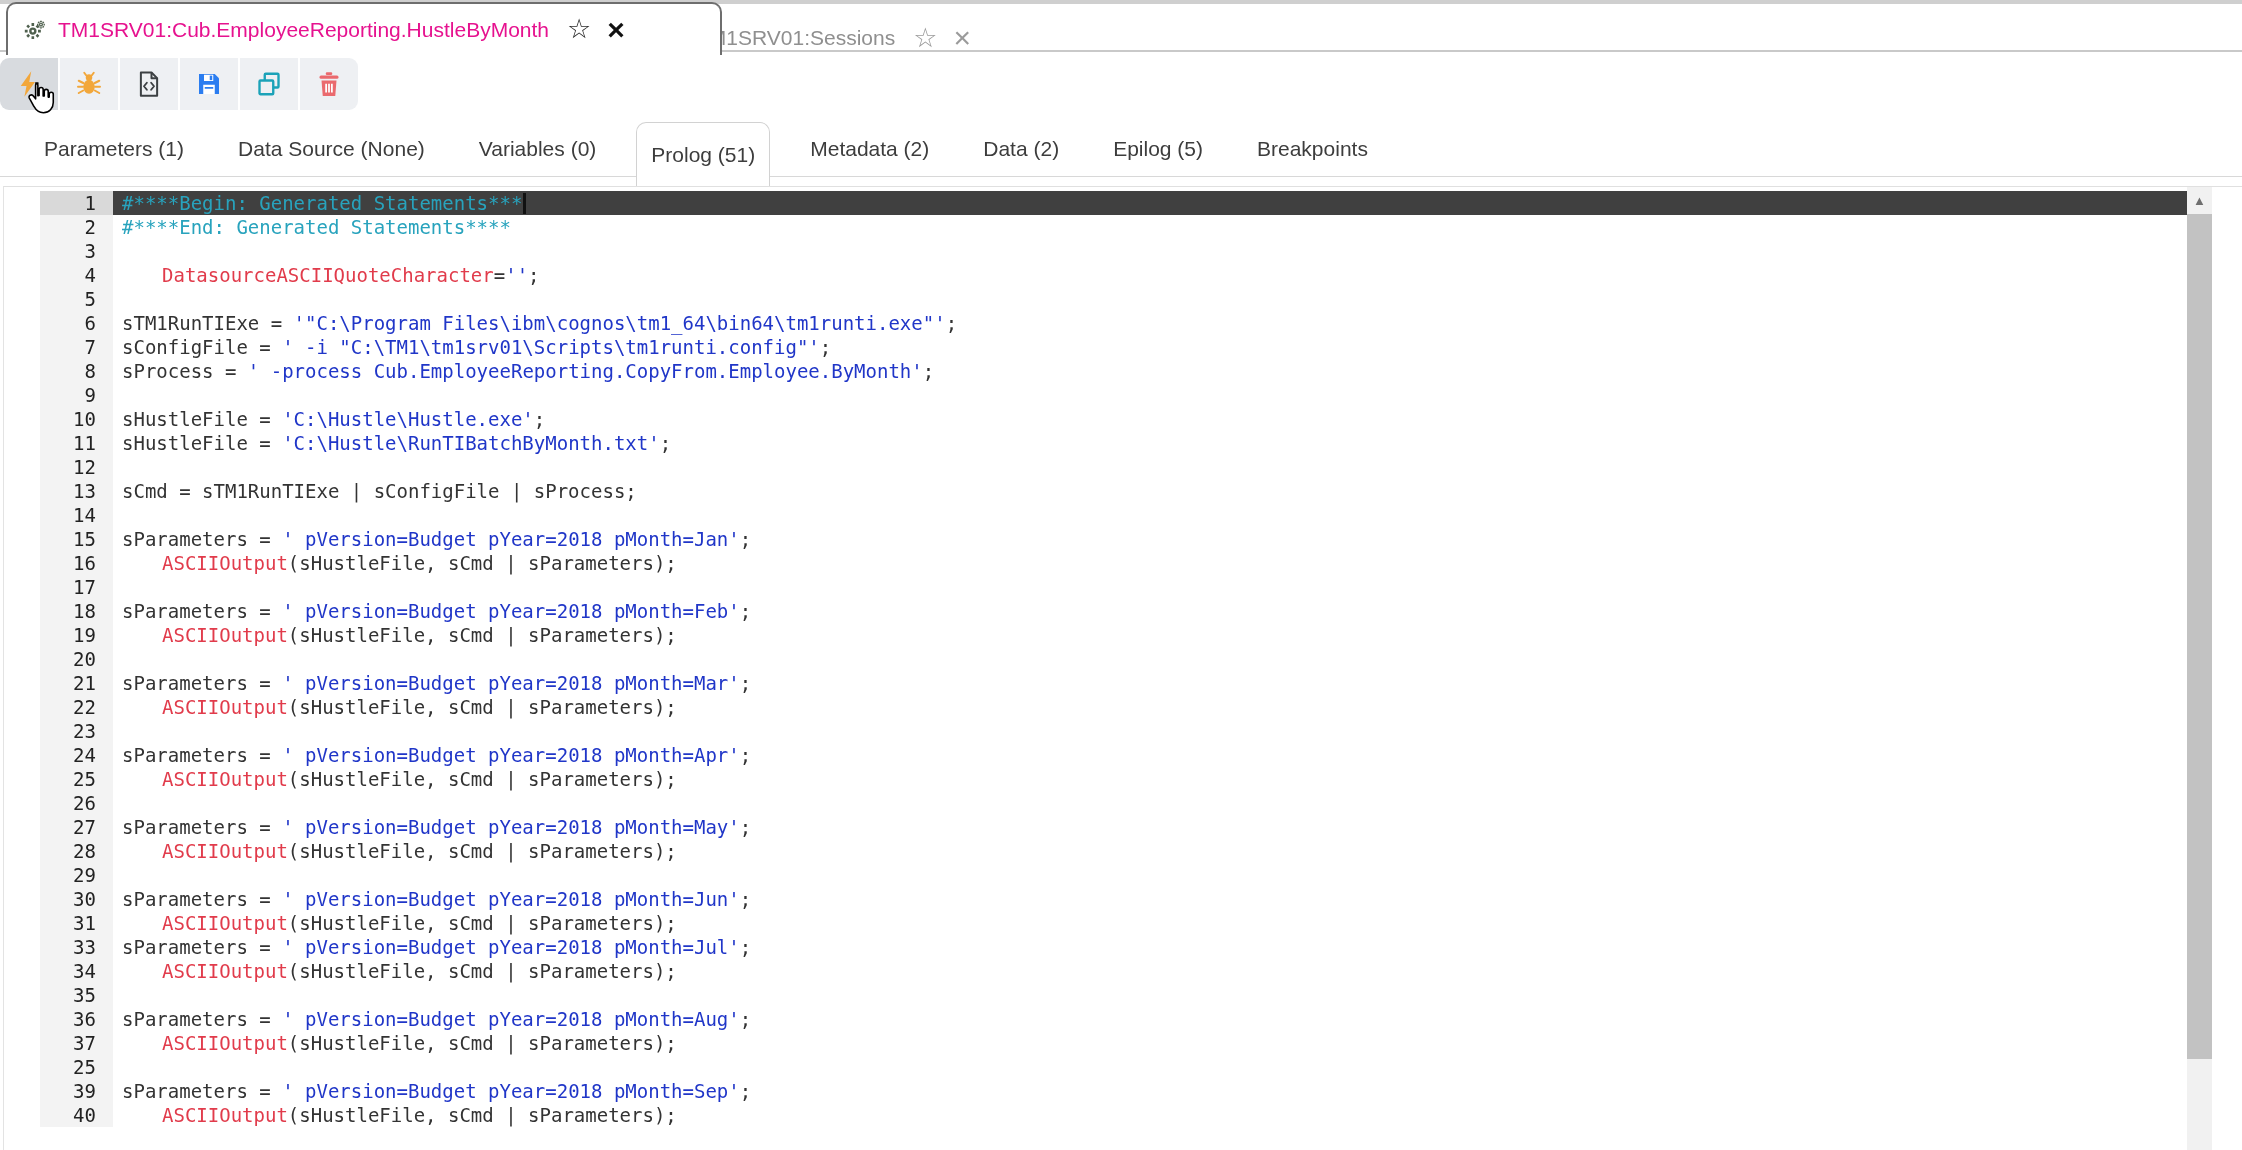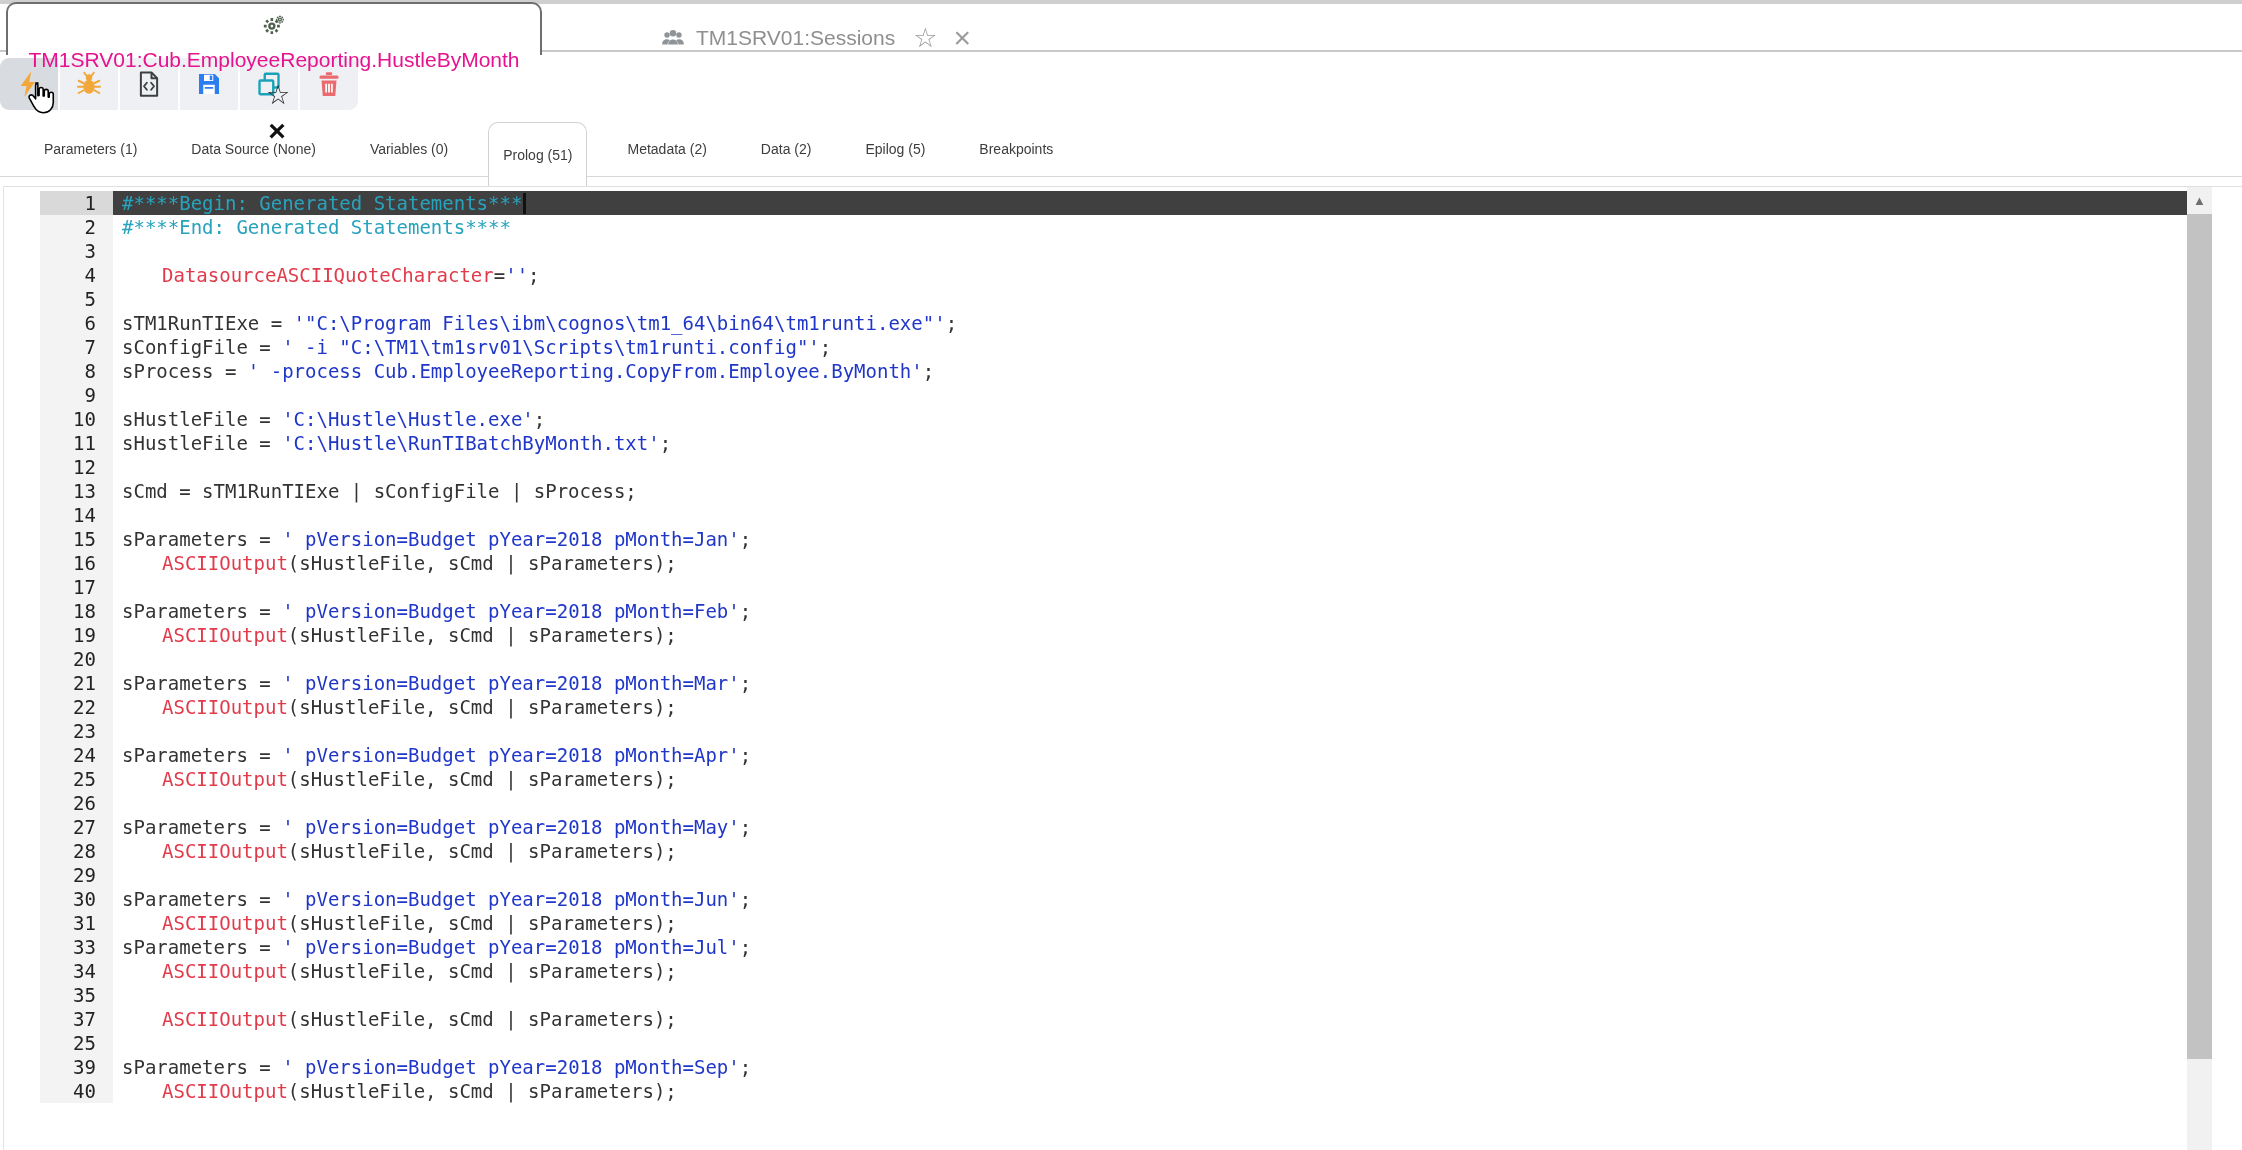--- a/index.html
+++ b/index.html
@@ -8,23 +8,23 @@
     width:2242px; height:1150px; position:relative; overflow:hidden;
     background:#fff; font-family:"Liberation Sans", sans-serif;
     color:#333;
   }
 
   
   .tabbar { position:absolute; top:0; left:0; right:0; height:52px; background:#fff;
             border-bottom:2px solid #c9c9c9; z-index:5; }
   .tabbar::before { content:""; position:absolute; top:0; left:0; right:0; height:4px; background:#cfcfcf; }
   .tab { position:absolute; display:flex; align-items:center; gap:10px; white-space:nowrap; }
-  .tab.active { left:6px; top:2px; height:53px; width:536px; background:#fff;
+  .tab.active { left:6px; top:2px; height:53px; width:716px; background:#fff;
                 border:2px solid #6e6e6e; border-bottom:none; border-radius:10px 10px 0 0;
-                z-index:6; padding:8px 14px;flex-direction:column; }
+                z-index:6; padding:0 14px; }
   .tab.inactive { left:650px; top:6px; height:44px; padding:0 10px;margin-top:10px; }
   .tab-label { font-size:21px; color:#8f8f8f; }
   .tab-star { font-size:27px; color:#9b9b9b; line-height:1; margin-left:8px; }
   .tab-close { font-size:30px; color:#9b9b9b; line-height:0.8; margin-left:6px; }
   .tab.active .tab-star { color:#2b2b2b; }
   .tab.active .tab-close { color:#111; font-weight:bold; }
   .tab-icon svg { display:block; }
 
   
   .toolbar-row { position:absolute; top:58px; left:0; right:0; height:52px;
@@ -36,21 +36,21 @@
   .tb-group .tb-btn:last-child  { border-radius:0 9px 9px 0; }
   .tb-btn.tb-active { background:#d8dbdf; }
   .tb-icon svg { display:block; }
   .fx-label { font-size:23px; color:#3c4043; font-family:"Liberation Sans", sans-serif; }
   .hand-cursor { position:absolute; left:22px; top:22px; z-index:9; pointer-events:none; }
 
   
   .subtabs { position:absolute; top:122px; left:0; right:0; height:55px;
              display:flex; align-items:stretch; gap:26px; padding-left:30px;
              border-bottom:1px solid #d8d8d8; overflow:visible; z-index:3; }
-  .stab { display:flex; align-items:center; padding:0 14px; font-size:14px; color:#3d3d3d; }
+  .stab { display:flex; align-items:center; padding:0 14px; font-size:21px; color:#3d3d3d; }
   .stab.stab-active { background:#fff; border:1px solid #d2d2d2; border-bottom:none;
                       border-radius:10px 10px 0 0; height:64px; align-self:flex-start; z-index:4; }
 
   
   .editor { position:absolute; top:186px; left:3px; right:0; bottom:0; background:#fff;
             border-top:1px solid #e0e0e0; border-left:1px solid #e3e3e3; }
   .rows { position:absolute; top:0; left:0; right:55px; bottom:0; padding-top:4px;
           font-family:"DejaVu Sans Mono", monospace; font-size:19px; line-height:24px; overflow:hidden; }
   .row { display:flex; height:24px; white-space:pre; }
   .strip { width:36px; flex:none; background:#fff; }
@@ -375,20 +375,21 @@
         <div class="row"><span class="strip"></span><span class="lnum">25</span><span class="lcode"><span class="tk-f">ASCIIOutput</span><span class="tk-p">(sHustleFile, sCmd | sParameters);</span></span></div>
         <div class="row"><span class="strip"></span><span class="lnum">26</span><span class="lcode"></span></div>
         <div class="row"><span class="strip"></span><span class="lnum">27</span><span class="lcode"><span class="tk-p">sParameters = </span><span class="tk-s">' pVersion=Budget pYear=2018 pMonth=May'</span><span class="tk-p">;</span></span></div>
         <div class="row"><span class="strip"></span><span class="lnum">28</span><span class="lcode"><span class="tk-f">ASCIIOutput</span><span class="tk-p">(sHustleFile, sCmd | sParameters);</span></span></div>
         <div class="row"><span class="strip"></span><span class="lnum">29</span><span class="lcode"></span></div>
         <div class="row"><span class="strip"></span><span class="lnum">30</span><span class="lcode"><span class="tk-p">sParameters = </span><span class="tk-s">' pVersion=Budget pYear=2018 pMonth=Jun'</span><span class="tk-p">;</span></span></div>
         <div class="row"><span class="strip"></span><span class="lnum">31</span><span class="lcode"><span class="tk-f">ASCIIOutput</span><span class="tk-p">(sHustleFile, sCmd | sParameters);</span></span></div>
         <div class="row"><span class="strip"></span><span class="lnum">33</span><span class="lcode"><span class="tk-p">sParameters = </span><span class="tk-s">' pVersion=Budget pYear=2018 pMonth=Jul'</span><span class="tk-p">;</span></span></div>
         <div class="row"><span class="strip"></span><span class="lnum">34</span><span class="lcode"><span class="tk-f">ASCIIOutput</span><span class="tk-p">(sHustleFile, sCmd | sParameters);</span></span></div>
         <div class="row"><span class="strip"></span><span class="lnum">35</span><span class="lcode"></span></div>
+        <div class="row"><span class="strip"></span><span class="lnum">36</span><span class="lcode"><span class="tk-p">sParameters = </span><span class="tk-s">' pVersion=Budget pYear=2018 pMonth=Aug'</span><span class="tk-p">;</span></span></div>
         <div class="row"><span class="strip"></span><span class="lnum">37</span><span class="lcode"><span class="tk-f">ASCIIOutput</span><span class="tk-p">(sHustleFile, sCmd | sParameters);</span></span></div>
         <div class="row"><span class="strip"></span><span class="lnum">25</span><span class="lcode"></span></div>
         <div class="row"><span class="strip"></span><span class="lnum">39</span><span class="lcode"><span class="tk-p">sParameters = </span><span class="tk-s">' pVersion=Budget pYear=2018 pMonth=Sep'</span><span class="tk-p">;</span></span></div>
         <div class="row"><span class="strip"></span><span class="lnum">40</span><span class="lcode"><span class="tk-f">ASCIIOutput</span><span class="tk-p">(sHustleFile, sCmd | sParameters);</span></span></div>
       </div>
     <div class="scrollbar">
       <div class="sb-up">▲</div>
       <div class="sb-thumb"></div>
     </div>
   </div>

